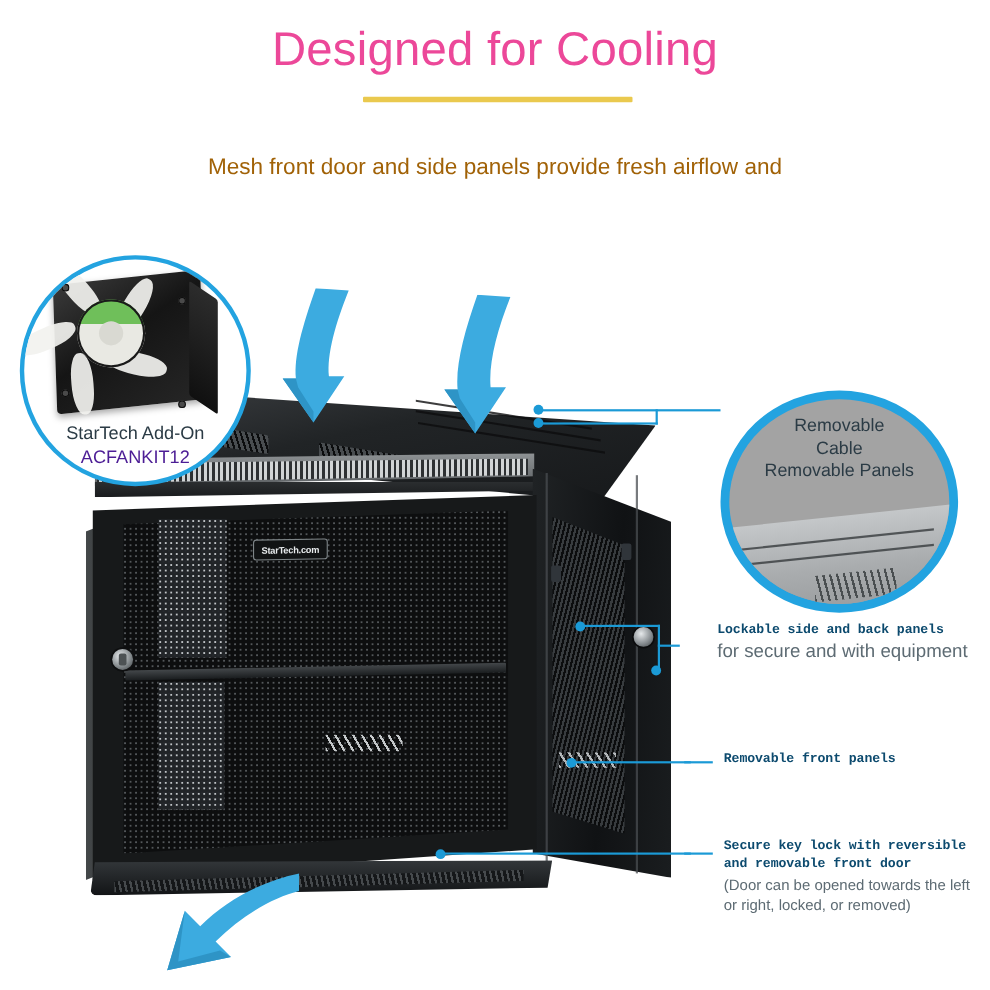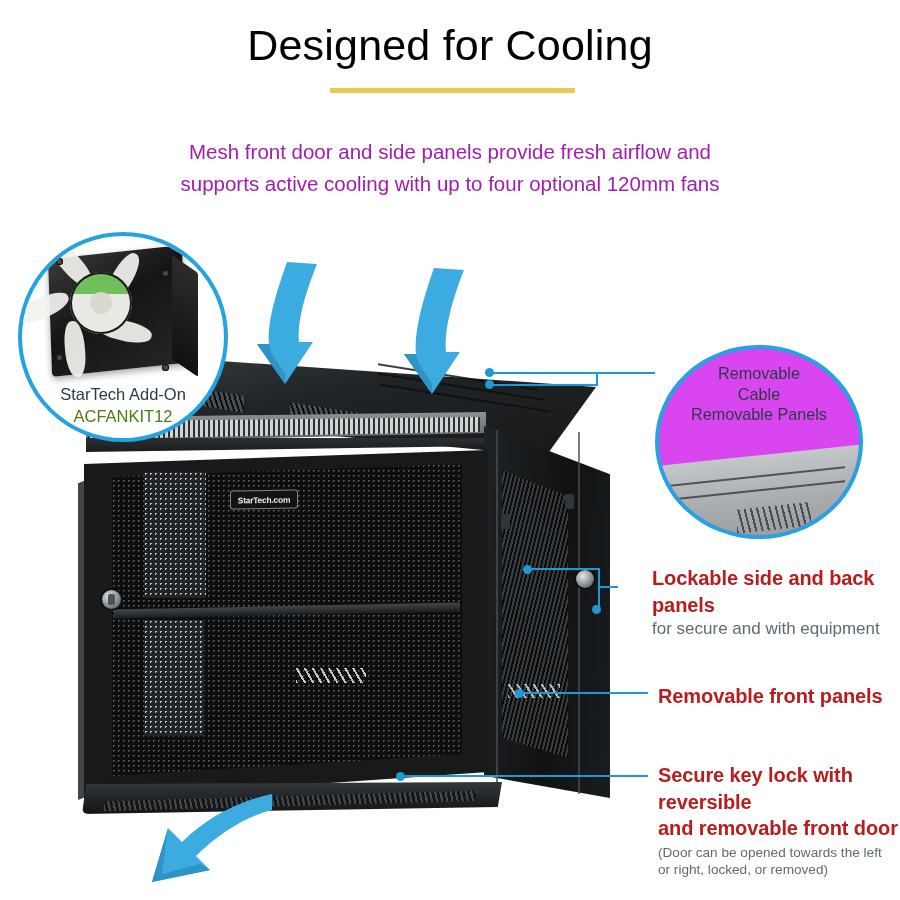--- a/index.html
+++ b/index.html
@@ -9,38 +9,39 @@
     font-family:"Liberation Sans","DejaVu Sans",sans-serif;
     color:#2b3b45;
     overflow:hidden;
     position:relative;
   }
   #stage{position:absolute;inset:0;width:900px;height:900px;}
 
   
   .title{
     position:absolute;left:0;top:22px;width:900px;text-align:center;
-    font-size:43px;font-weight:400;letter-spacing:.2px;color:#000000;
+    font-size:43px;font-weight:400;letter-spacing:.2px;color:#ec4899;
     line-height:1.1;
   }
   .title-rule{
     position:absolute;left:330px;top:88px;width:245px;height:5px;
     background:#eac94e;border-radius:1px;
   }
   .subtitle{
     position:absolute;left:90px;top:136px;width:720px;text-align:center;
-    font-size:20.5px;line-height:1.55;font-weight:400;color:#a21caf;
+    font-size:20.5px;line-height:1.55;font-weight:400;color:#a16207;
   }
   .subtitle div{white-space:nowrap;}
 
   
   .callout{position:absolute;}
   .callout .hl{
-    font-size:20px;font-weight:700;color:#b91c1c;line-height:1.33;
+    font-size:12px;font-weight:700;color:#0c4a6e;line-height:1.33;
     letter-spacing:-.1px;
+    font-family:Liberation Mono, monospace;
   }
   .callout .sub{
     font-size:17px;font-weight:400;color:#5d6b73;line-height:1.33;
   }
   .callout .fine{
     font-size:13.6px;font-weight:400;color:#5d6b73;line-height:1.3;
   }
 
   
   .lead{position:absolute;background:#1b9ad6;}
@@ -56,21 +57,21 @@
     position:absolute;left:18px;top:232px;width:202px;height:202px;
     border-radius:50%;border:4px solid #23a3e0;background:#fff;
     overflow:hidden;
   }
   #fan-bubble .fan-label{
     position:absolute;left:0;right:0;bottom:34px;text-align:center;
     font-size:16.5px;color:#2b3b45;font-weight:400;
   }
   #fan-bubble .fan-sku{
     position:absolute;left:0;right:0;bottom:12px;text-align:center;
-    font-size:16.5px;color:#4d7c0f;font-weight:400;
+    font-size:16.5px;color:#4c1d95;font-weight:400;
   }
   
   .fan-body{
     position:absolute;left:28px;top:16px;width:134px;height:118px;
     background:linear-gradient(150deg,#3a3a3a 0%,#151515 45%,#262626 100%);
     border-radius:4px;
     transform:skewY(-4deg) rotate(-2deg);
     box-shadow:0 3px 7px rgba(0,0,0,.35);
   }
   .fan-side{
@@ -94,22 +95,22 @@
     background:#f2f2ef;border-radius:50% 40% 50% 40%;
     transform-origin:-14px -5px;opacity:.92;
   }
   .fan-screw{
     position:absolute;width:7px;height:7px;border-radius:50%;
     background:#4a4a4a;box-shadow:inset 0 0 0 1px #0c0c0c;
   }
 
   
   #cmp-bubble{
-    position:absolute;left:655px;top:345px;width:200px;height:186px;
-    border-radius:50%;border:4px solid #a21caf;background:#d946ef;
+    position:absolute;left:655px;top:355px;width:200px;height:186px;
+    border-radius:50%;border:8px solid #a21caf;background:#a3a3a3;
     overflow:hidden;
   }
   #cmp-bubble .cmp-text{
     position:absolute;left:0;right:0;top:14px;text-align:center;
     font-size:16.2px;line-height:1.28;color:#2b3b45;
   }
   .cmp-photo{
     position:absolute;left:-10px;bottom:-6px;width:226px;height:86px;
     background:linear-gradient(180deg,#c4c7c9 0%,#a9acae 55%,#9a9d9f 100%);
     transform:skewY(-6deg);
@@ -276,21 +277,20 @@
 </head>
 <body>
 
 <div id="stage">
 
   <div class="title">Designed for Cooling</div>
   <div class="title-rule" style="background: rgb(234, 201, 78);"></div>
 
   <div class="subtitle">
     <div>Mesh front door and side panels provide fresh airflow and</div>
-    <div>supports active cooling with up to four optional 120mm fans</div>
   </div>
 
   <div id="cabinet">
 
     <div class="cab-left"></div>
 
     <div class="cab-top"></div>
     <div class="cab-top-vent" style="left:92px;top:38px;"></div>
     <div class="cab-top-vent" style="left:212px;top:56px;"></div>
     <div class="cab-top-slot" style="left:300px;top:24px;width:160px;"></div>

